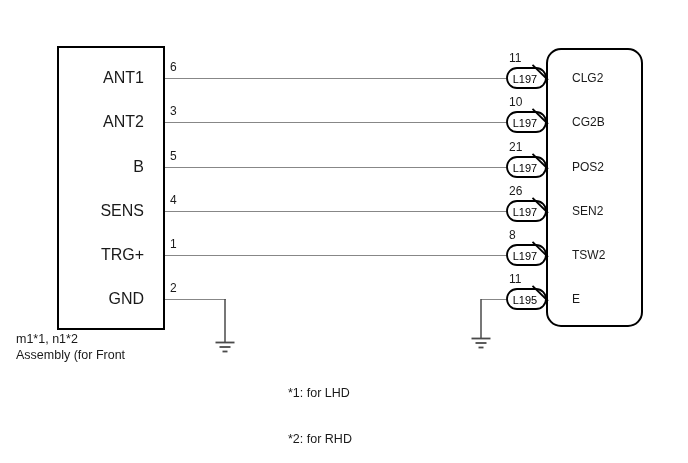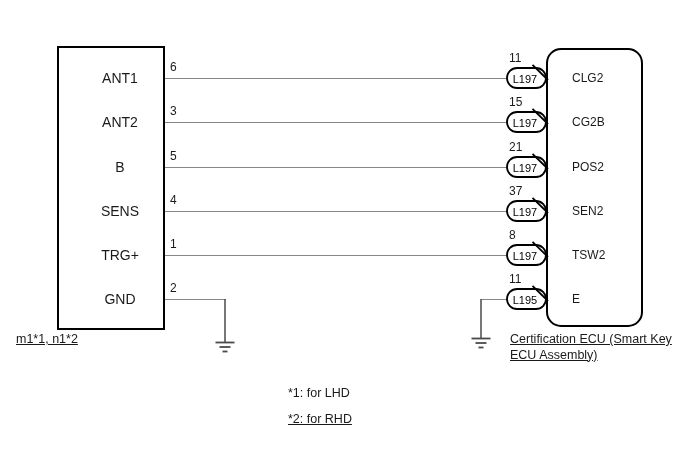--- a/index.html
+++ b/index.html
@@ -24,42 +24,42 @@
   .wire { position:absolute; top:0; height:1px; background:#878787; }
   .wire-main  { left:165px; width:344px; }
   .wire-gnd-l { left:165px; width:61px; }
   .wire-gnd-r { left:481px; width:28px; }
 
   .pin-num-left {
     position:absolute; left:170px; top:-18px;
     font-size:12px; line-height:14px;
   }
   .pin-label-left {
-    position:absolute; left:69px; top:-8px; width:102px;
-    text-align:center; font-size:14px; line-height:16px;
+    position:absolute; left:42px; top:-8px; width:102px;
+    text-align:right; font-size:16px; line-height:16px;
   }
   .tnum {
     position:absolute; left:509px; top:-27px; width:36px;
     text-align:left; font-size:12px; line-height:14px;
   }
   .pin-label-right {
     position:absolute; left:572px; top:-8px;
     font-size:12px; line-height:16px;
   }
   .pill { position:absolute; left:504px; top:-14px; }
   .gnd  { position:absolute; }
   .gnd-left  { left:211px; top:299px; }
   .gnd-right { left:467px; top:299px; }
 
-  .caption { position:absolute; font-size:12.5px; line-height:15.5px;text-decoration:underline; }
+  .caption { position:absolute; font-size:12.5px; line-height:15.5px; }
   .caption-left  { left:16px;  top:332px; width:190px; }
   .caption-right { left:510px; top:332px; width:178px; }
   .note { position:absolute; left:288px; font-size:12.5px; line-height:15px; }
   .note-1 { top:386px; }
-  .note-2 { top:412px;text-decoration:underline; }
+  .note-2 { top:432px; }
 </style>
 </head>
 <body>
 
 <div class="canvas">
 
   <div class="component-box box-left"></div>
   <div class="component-box box-right"></div>
 
   <div class="row" style="top:78px">
@@ -77,21 +77,21 @@
 
   <div class="row" style="top:122px">
     <div class="wire wire-main"></div>
     <span class="pin-num-left">3</span>
     <span class="pin-label-left">ANT2</span>
     <svg class="pill" width="50" height="28" viewBox="0 0 50 28">
       <rect x="3" y="4" width="39" height="20" rx="10" ry="10" fill="#ffffff" stroke="#000000" stroke-width="1.8"></rect>
       <line x1="28.5" y1="0.8" x2="44" y2="16" stroke="#000000" stroke-width="1.8"></line>
       <text x="21" y="18.5" text-anchor="middle" font-size="11" fill="#000000">L197</text>
     </svg>
-    <span class="tnum">15</span>
+    <span class="tnum">10</span>
     <span class="pin-label-right">CG2B</span>
   </div>
 
   <div class="row" style="top:167px">
     <div class="wire wire-main"></div>
     <span class="pin-num-left">5</span>
     <span class="pin-label-left">B</span>
     <svg class="pill" width="50" height="28" viewBox="0 0 50 28">
       <rect x="3" y="4" width="39" height="20" rx="10" ry="10" fill="#ffffff" stroke="#000000" stroke-width="1.8"></rect>
       <line x1="28.5" y1="0.8" x2="44" y2="16" stroke="#000000" stroke-width="1.8"></line>
@@ -103,21 +103,21 @@
 
   <div class="row" style="top:211px">
     <div class="wire wire-main"></div>
     <span class="pin-num-left">4</span>
     <span class="pin-label-left">SENS</span>
     <svg class="pill" width="50" height="28" viewBox="0 0 50 28">
       <rect x="3" y="4" width="39" height="20" rx="10" ry="10" fill="#ffffff" stroke="#000000" stroke-width="1.8"></rect>
       <line x1="28.5" y1="0.8" x2="44" y2="16" stroke="#000000" stroke-width="1.8"></line>
       <text x="21" y="18.5" text-anchor="middle" font-size="11" fill="#000000">L197</text>
     </svg>
-    <span class="tnum">37</span>
+    <span class="tnum">26</span>
     <span class="pin-label-right">SEN2</span>
   </div>
 
   <div class="row" style="top:255px">
     <div class="wire wire-main"></div>
     <span class="pin-num-left">1</span>
     <span class="pin-label-left">TRG+</span>
     <svg class="pill" width="50" height="28" viewBox="0 0 50 28">
       <rect x="3" y="4" width="39" height="20" rx="10" ry="10" fill="#ffffff" stroke="#000000" stroke-width="1.8"></rect>
       <line x1="28.5" y1="0.8" x2="44" y2="16" stroke="#000000" stroke-width="1.8"></line>
@@ -149,23 +149,20 @@
   </svg>
   <svg class="gnd gnd-right" width="28" height="58" viewBox="0 0 28 58">
     <line x1="14" y1="0" x2="14" y2="39" stroke="#4a4a4a" stroke-width="1.5"></line>
     <line x1="4.5" y1="39.5" x2="23.5" y2="39.5" stroke="#4a4a4a" stroke-width="1.8"></line>
     <line x1="8.5" y1="44" x2="19.5" y2="44" stroke="#4a4a4a" stroke-width="1.8"></line>
     <line x1="11.5" y1="48.5" x2="16.5" y2="48.5" stroke="#4a4a4a" stroke-width="1.8"></line>
   </svg>
 
   <div class="caption caption-left">
     <div>m1*1, n1*2</div>
+    <div>Assembly (for Front</div>
   </div>
 
-  <div class="caption caption-right">
-    <div>Certification ECU (Smart Key</div>
-    <div>ECU Assembly)</div>
-  </div>
 
   <div class="note note-1">*1: for LHD</div>
   <div class="note note-2">*2: for RHD</div>
 
 </div>
 
 </body></html>

